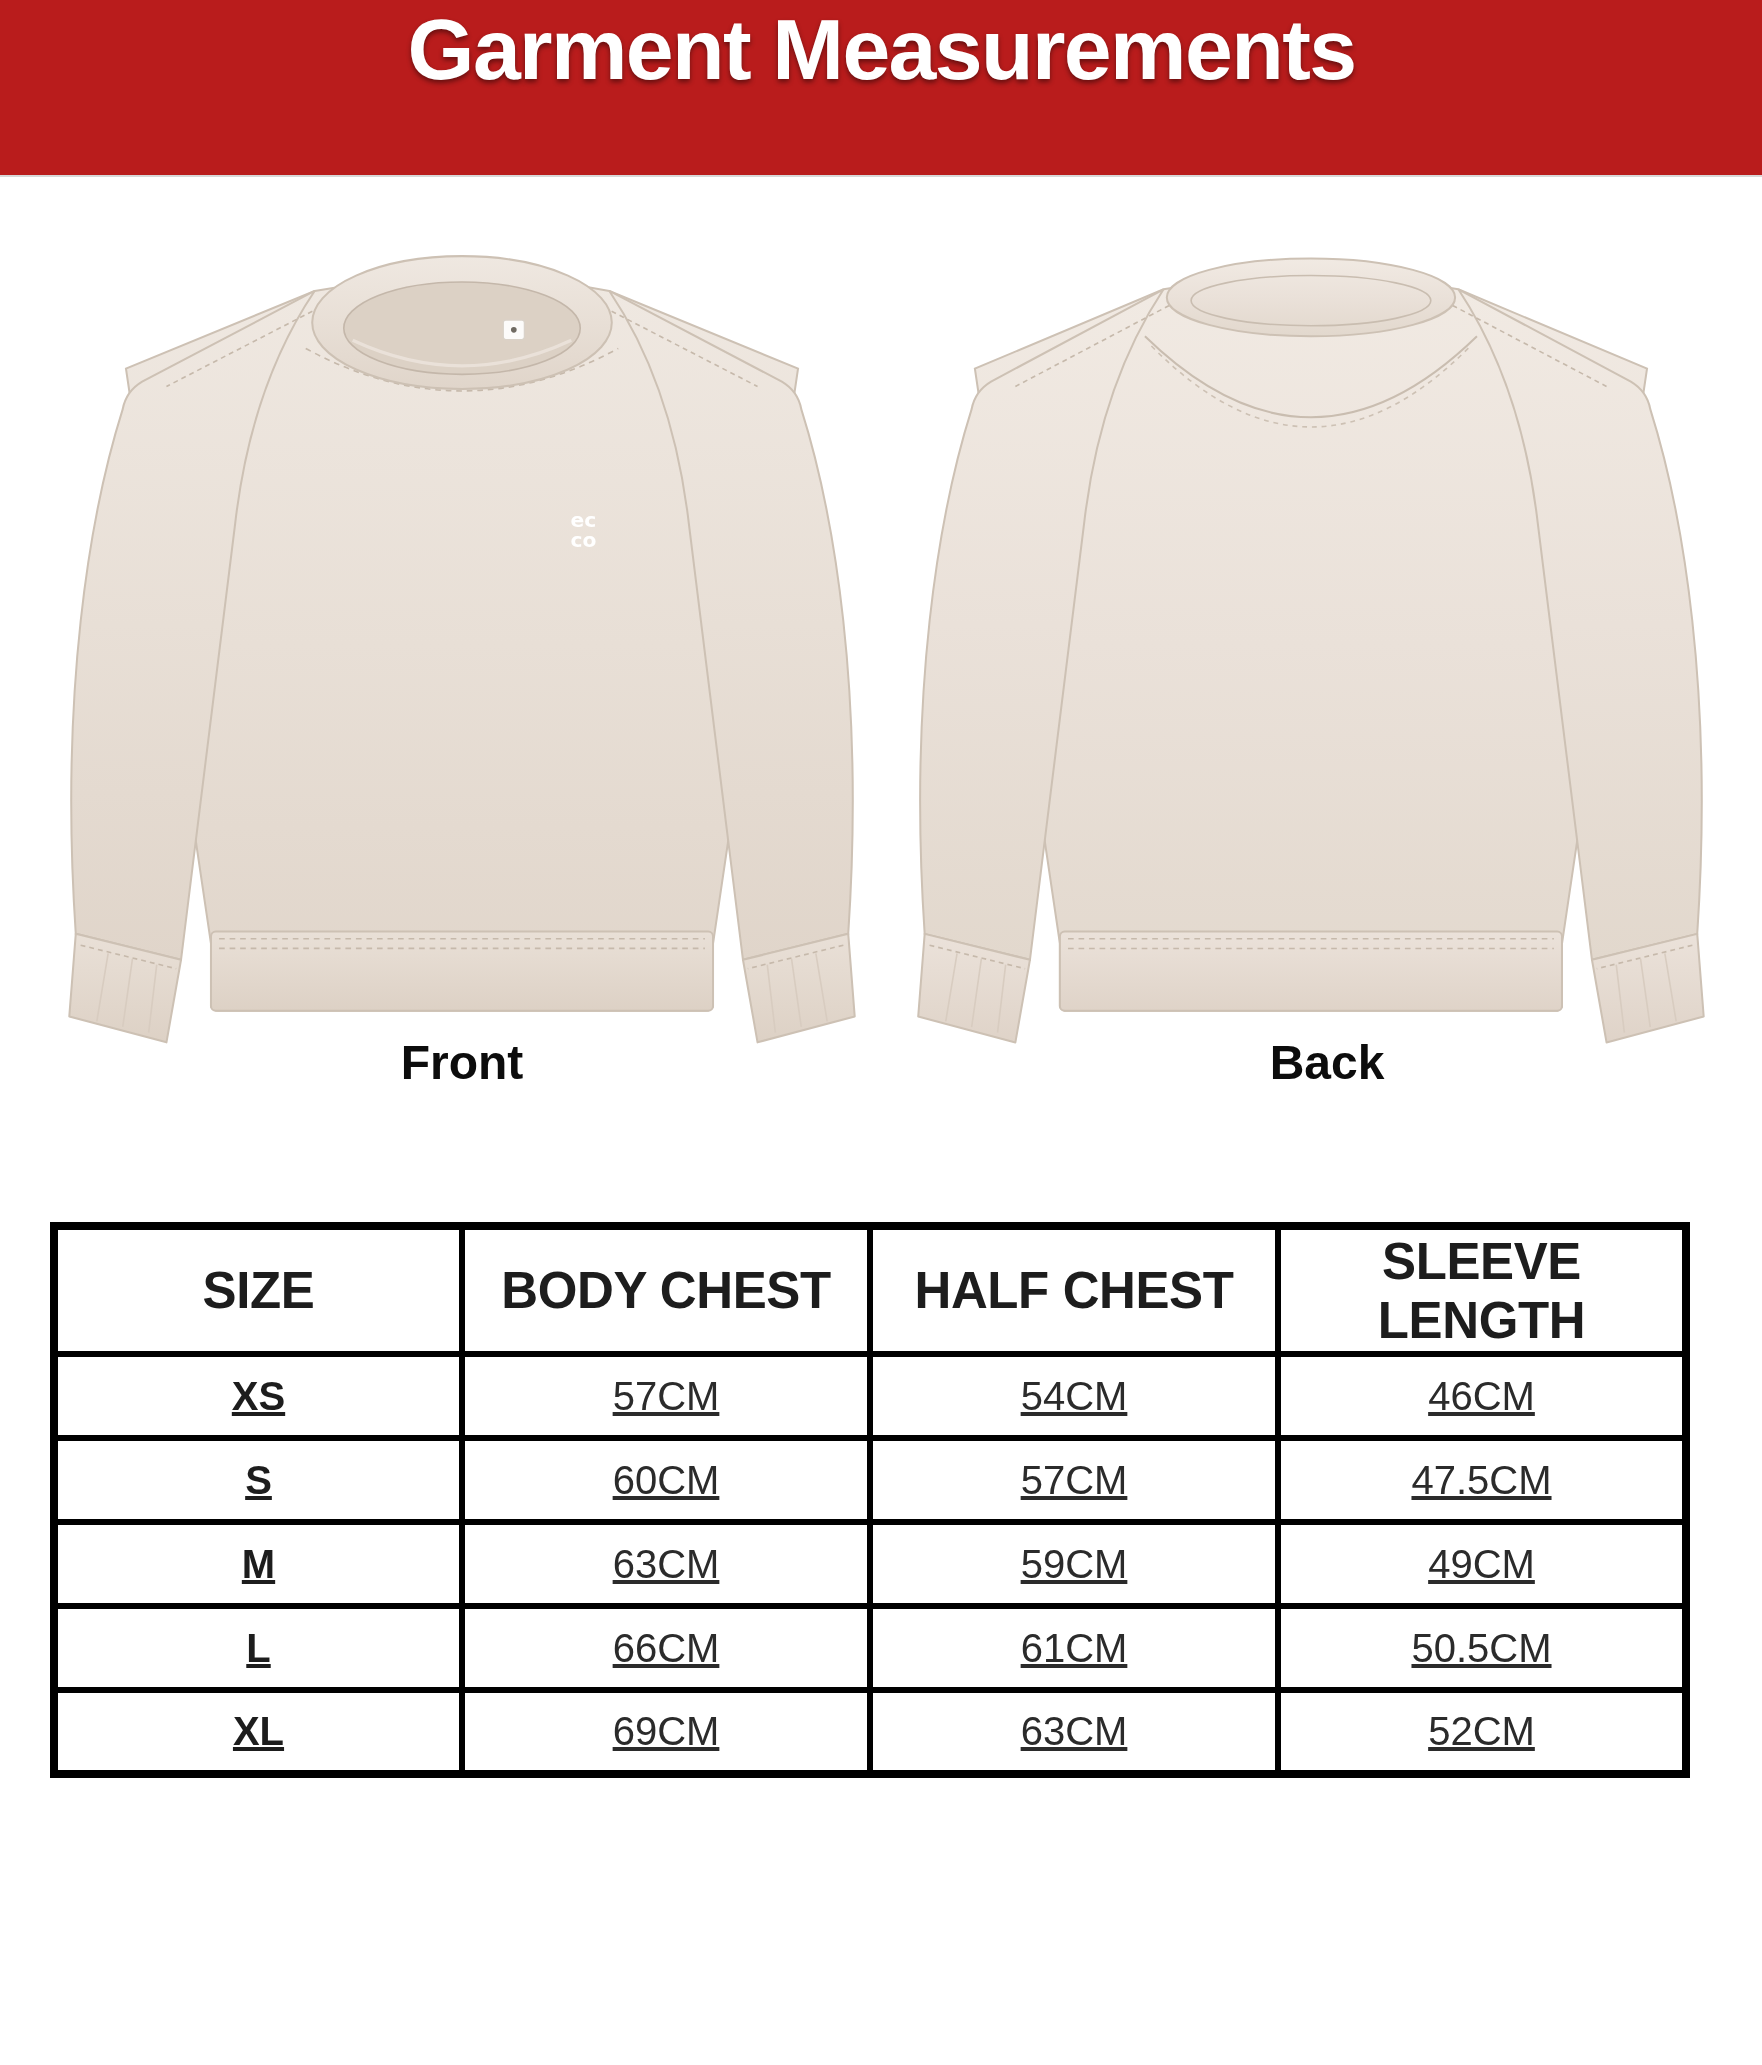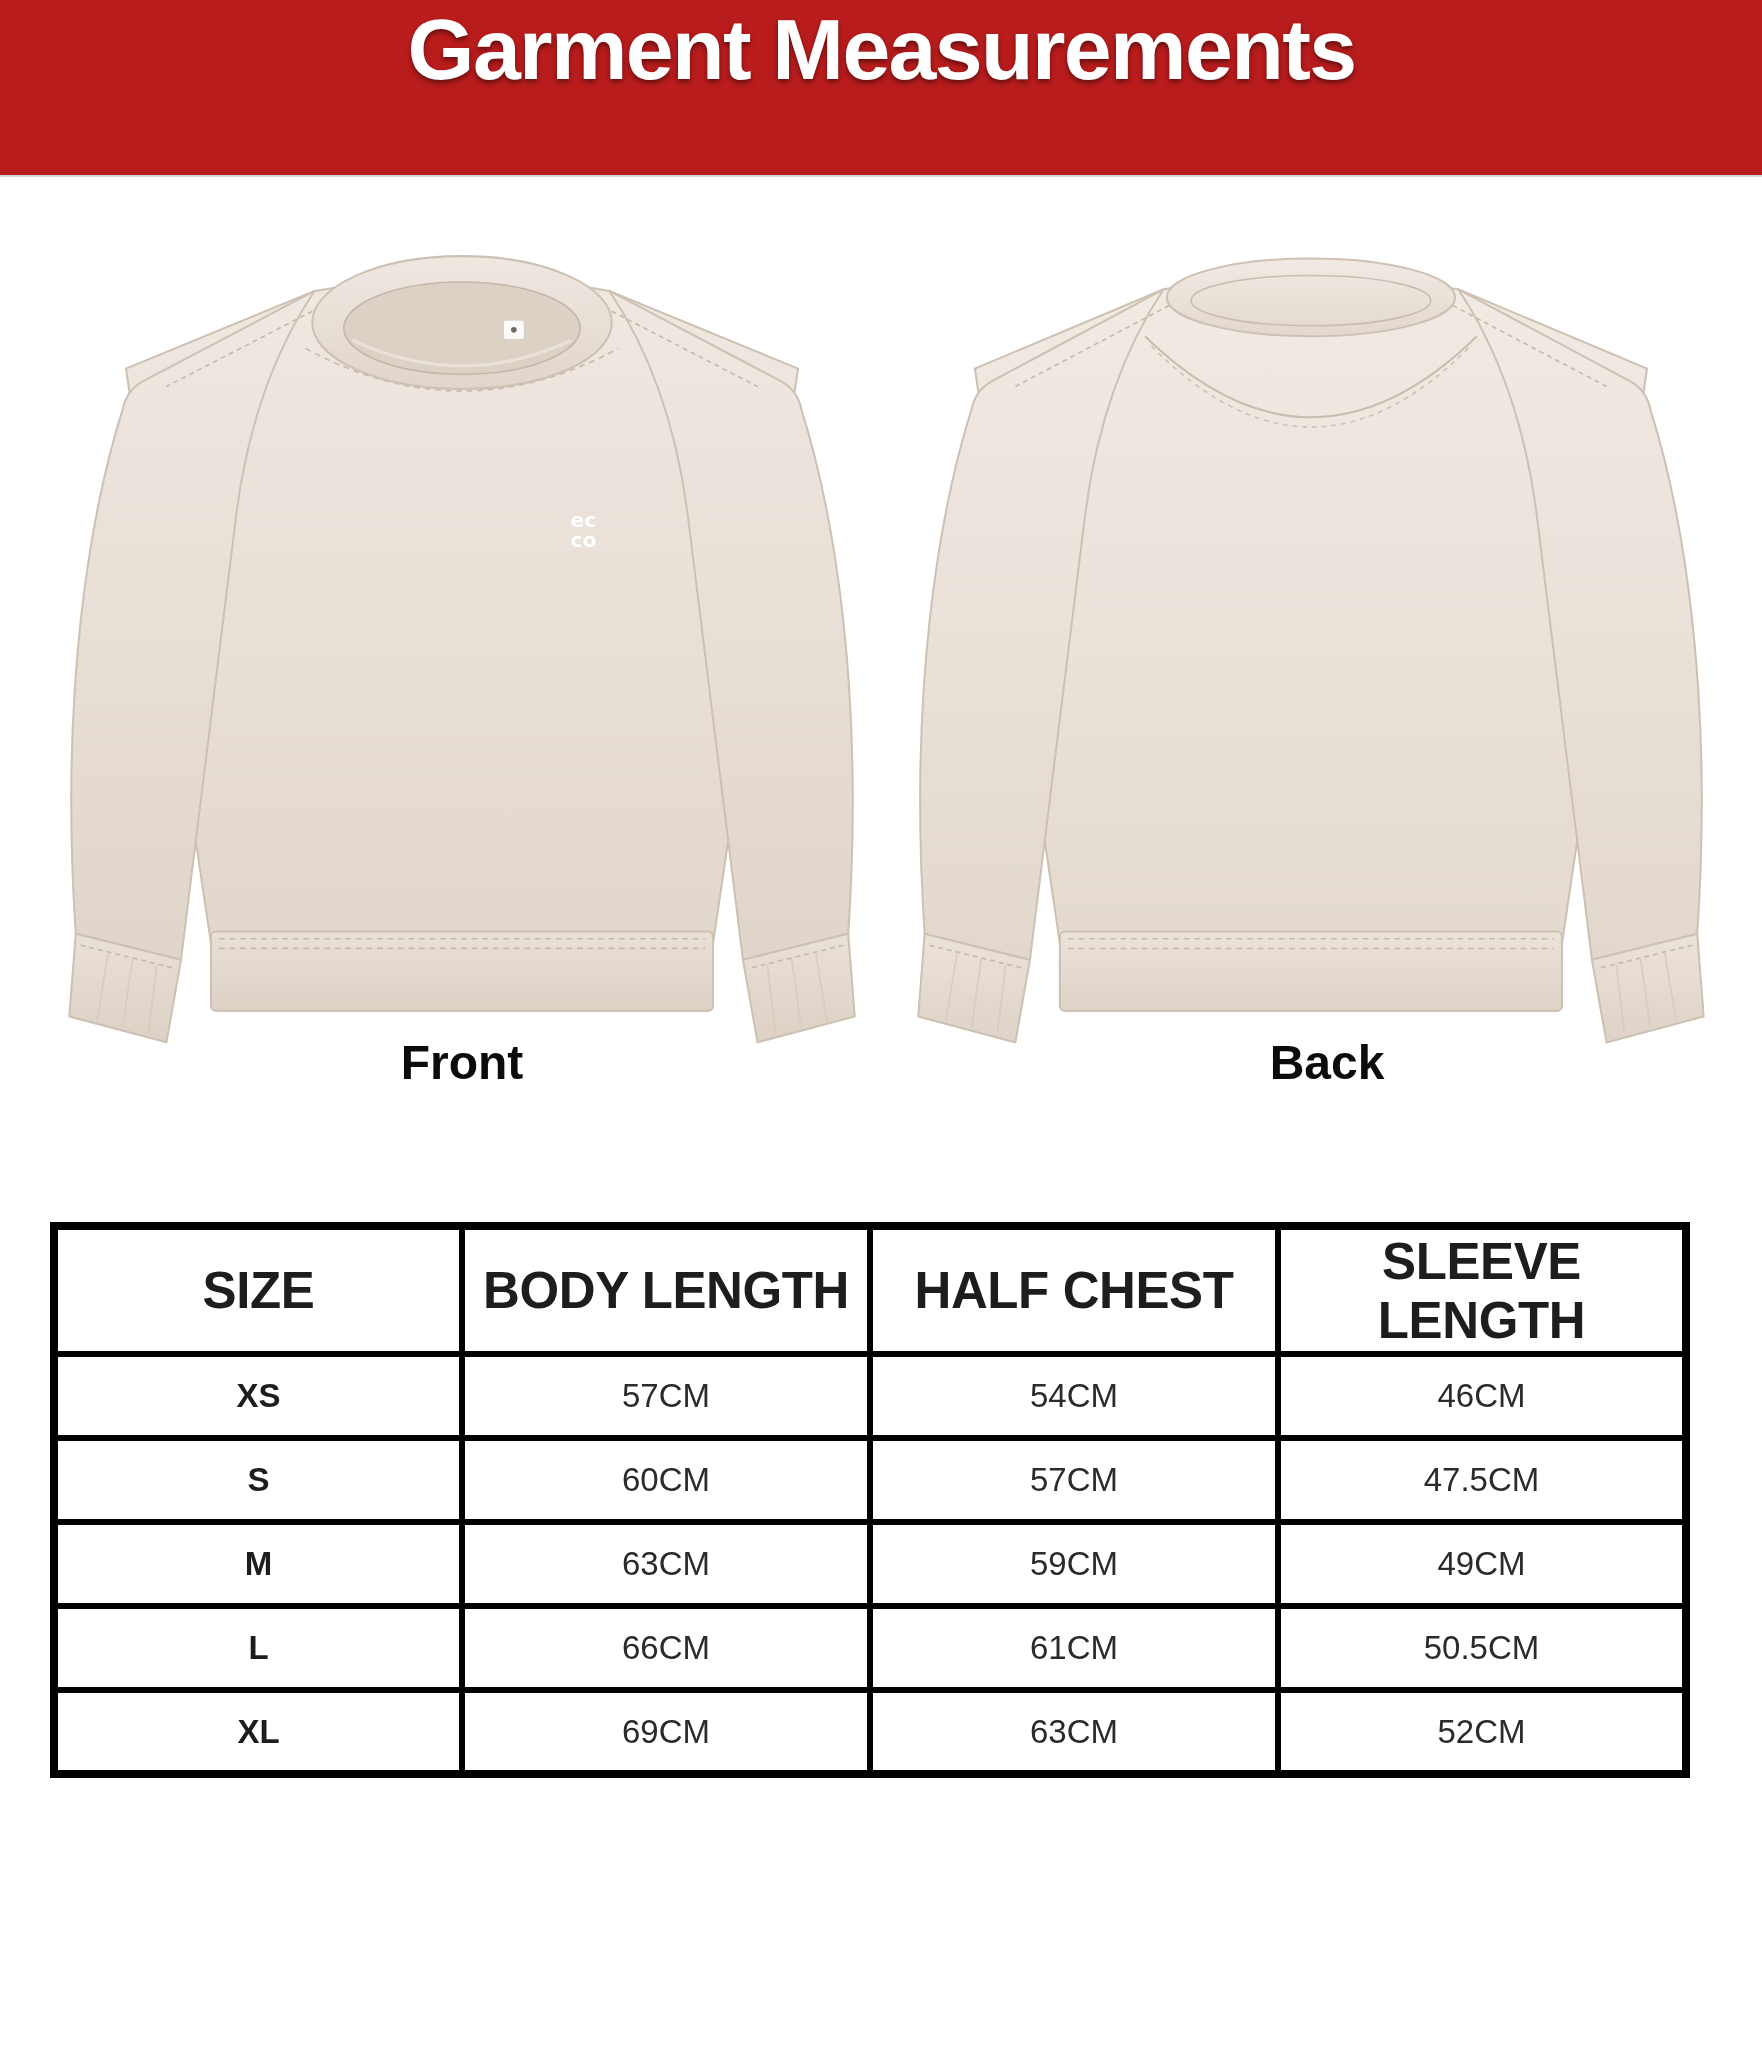--- a/index.html
+++ b/index.html
@@ -32,21 +32,21 @@
     position:absolute; left:50px; top:1222px; width:1640px;
     border-collapse:collapse; table-layout:fixed; background:#ffffff;
     border:8px solid #000000;
   }
   .size-table th, .size-table td {
     border:6.5px solid #000000; text-align:center; vertical-align:middle;
   }
   .size-table thead th {
     height:128px; font-size:51px; font-weight:700; letter-spacing:-0.4px; color:#1d1d1d;
   }
-  .size-table tbody td { height:84px; font-size:33px; font-weight:400; color:#2b2b2b; }
+  .size-table tbody td { height:84px; font-size:40px; font-weight:400; color:#2b2b2b;text-decoration:underline; }
   .size-table tbody td.size-col { font-weight:700; color:#1d1d1d; }
 </style>
 </head>
 <body>
 
 <div class="canvas">
 
   <div class="header-bar">
     <div class="header-title">Garment Measurements</div>
   </div>
@@ -154,21 +154,21 @@
     </g>
   </svg>
 
   <div class="garment-label front-label">Front</div>
   <div class="garment-label back-label">Back</div>
 
   <table class="size-table">
     <thead>
       <tr>
         <th>SIZE</th>
-        <th>BODY LENGTH</th>
+        <th>BODY CHEST</th>
         <th>HALF CHEST</th>
         <th>SLEEVE LENGTH</th>
       </tr>
     </thead>
     <tbody>
       <tr>
         <td class="size-col">XS</td>
         <td>57CM</td>
         <td>54CM</td>
         <td>46CM</td>

